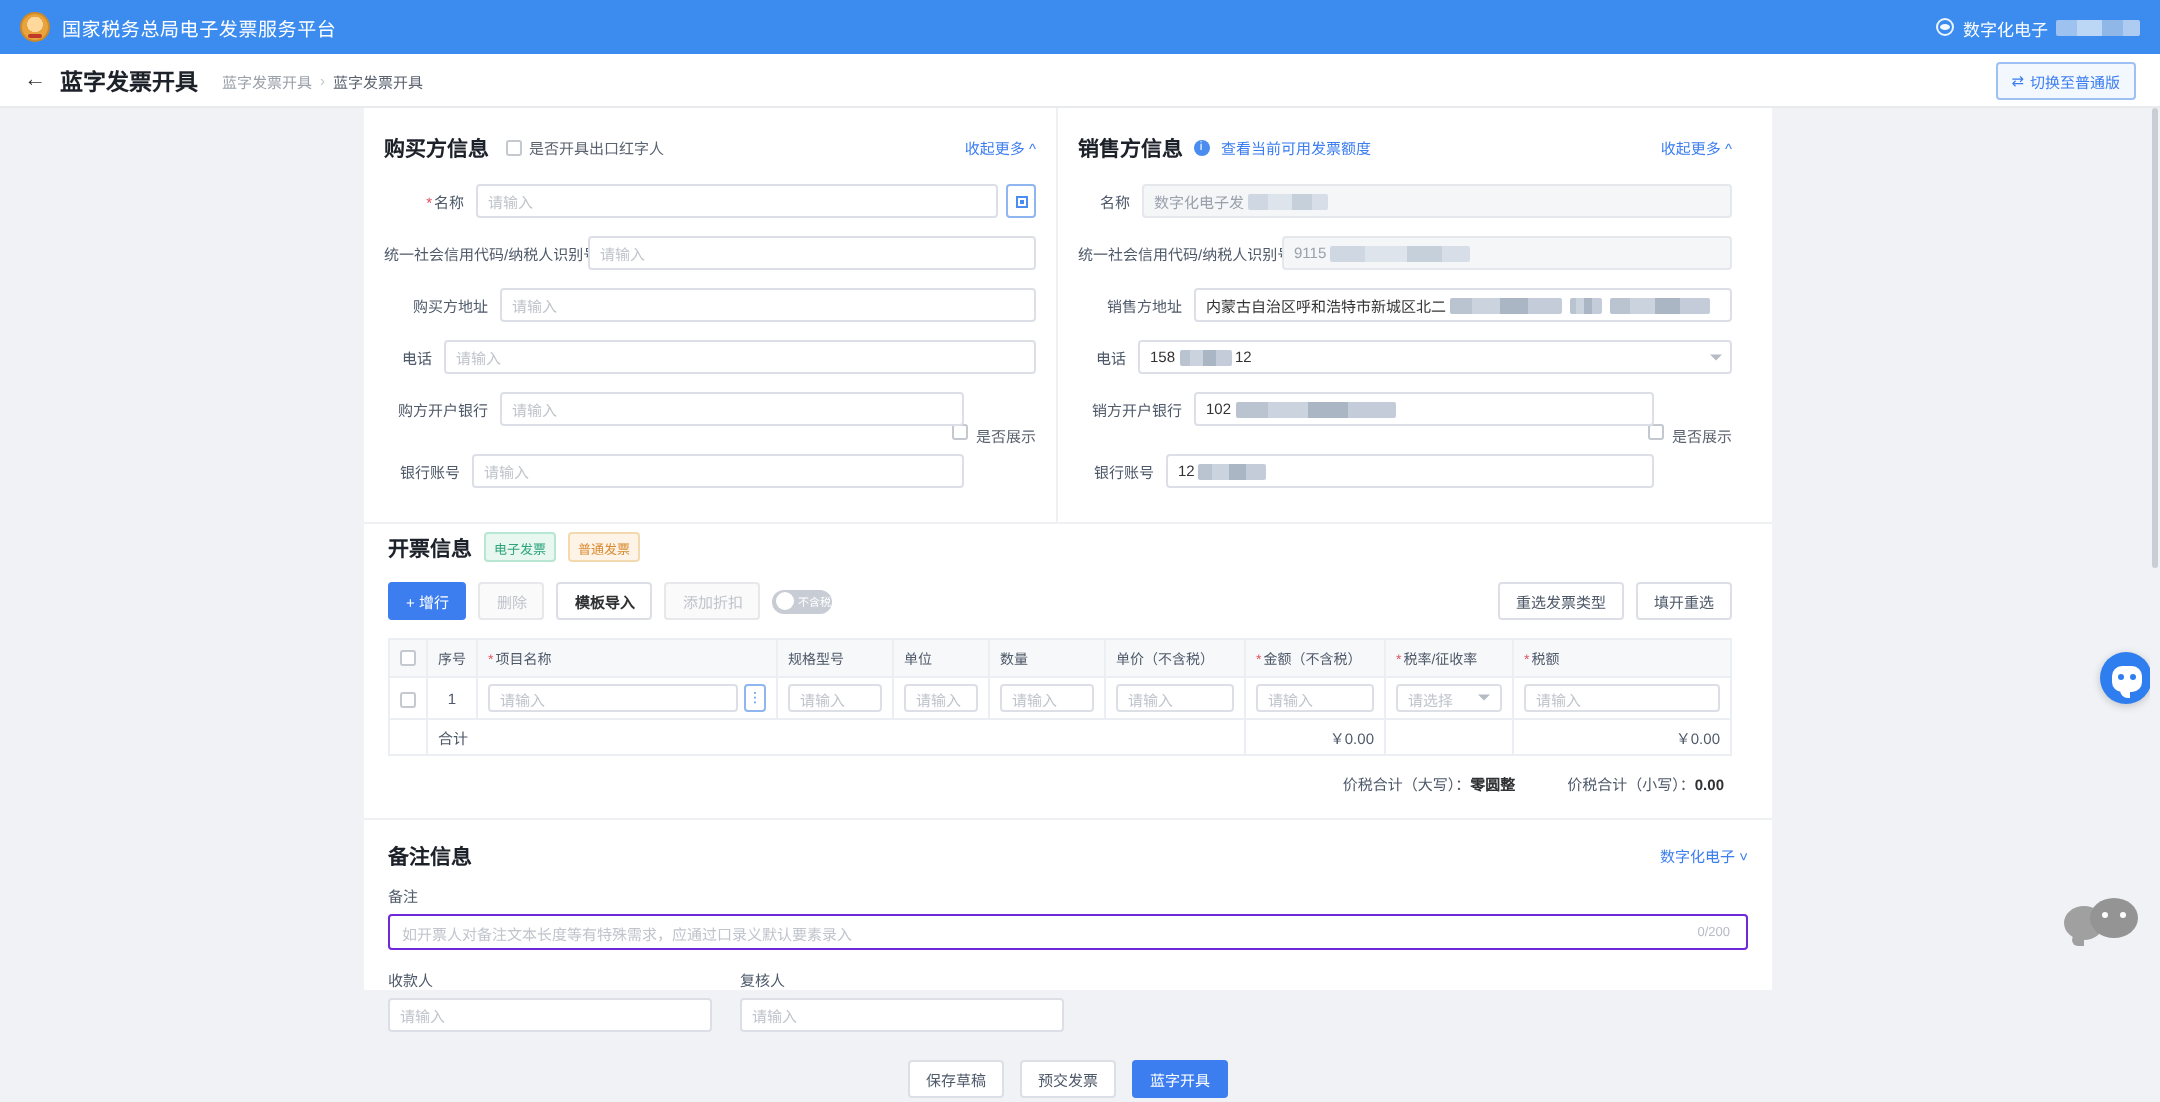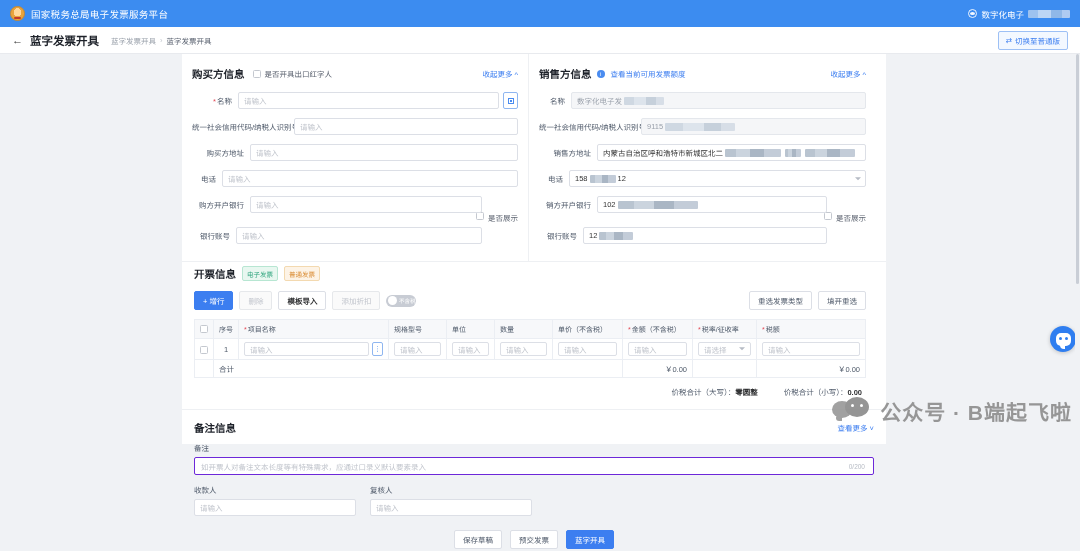--- a/index.html
+++ b/index.html
@@ -2,21 +2,21 @@
 <html lang="zh-CN"><head>
 <meta charset="utf-8">
 <style>
   * { box-sizing: border-box; margin: 0; padding: 0; }
   html, body {
     width: 1080px; height: 551px;
     font-family: "Liberation Sans", "DejaVu Sans", sans-serif;
     background: #f0f2f5;
     overflow: hidden;
   }
-  .page { position: relative; width: 1080px; height: 444px; background: #f0f2f5; }
+  .page { position: relative; width: 1080px; height: 495px; background: #f0f2f5; }
 
   
   .topbar {
     height: 27px; background: #3c8cf0;
     display: flex; align-items: center; padding: 0 10px;
     color: #fff;
   }
   .logo-badge {
     width: 15px; height: 15px; border-radius: 50%;
     background: radial-gradient(circle at 50% 40%, #ffd89b 0 38%, #e8a33d 39% 100%);
@@ -517,21 +517,21 @@
           </span>
           <span>
             <span>价税合计（小写）：</span><b>0.00</b>
           </span>
         </div>
       </div>
 
       <div class="remark-sec">
         <div class="rm-head">
           <span class="sec-title">备注信息</span>
-          <span class="sec-more">查看更多 ˅</span>
+          <span class="sec-more">数字化电子 ˅</span>
         </div>
         <div class="sublabel">备注</div>
         <div class="textarea">
           <span class="ph">如开票人对备注文本长度等有特殊需求，应通过口录义默认要素录入</span>
           <span class="counter">0/200</span>
         </div>
 
         <div class="two-col">
           <div class="fieldbox">
             <div class="sublabel">收款人</div>
@@ -556,21 +556,20 @@
 
     </div>
 
     <div class="watermark">
       <span class="wm-logo">
         <span class="b1"></span>
           <span class="b2"></span>
         <span class="eye e1"></span>
           <span class="eye e2"></span>
       </span>
-      <span class="wm-text">公众号 · B端起飞啦</span>
     </div>
 
     <div class="chat-fab">
       <span class="face">
           <span class="ey l"></span>
           <span class="ey r"></span>
         </span>
     </div>
 
     <div class="scrollbar-track">

